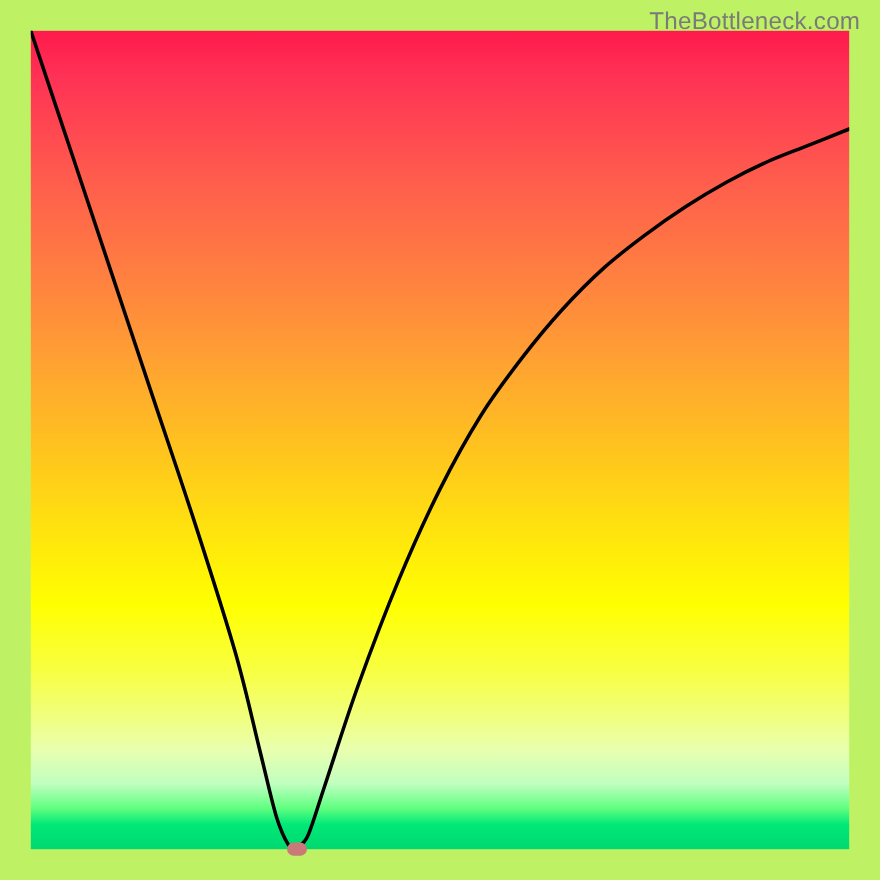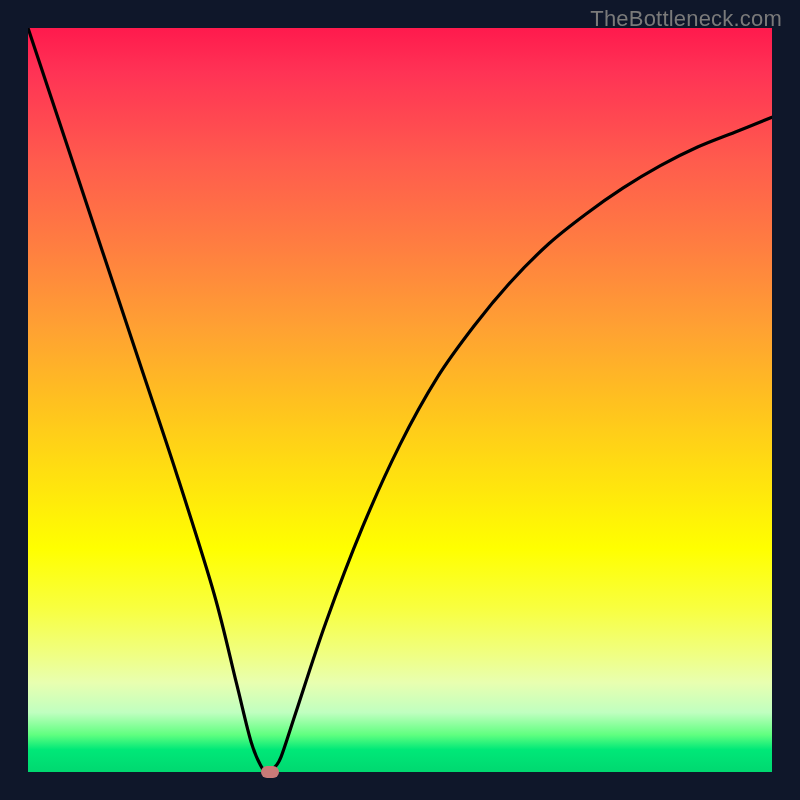--- a/index.html
+++ b/index.html
@@ -1,17 +1,17 @@
 <!DOCTYPE html>
 <html><head>
 <meta charset="utf-8">
 <style>
   * { margin: 0; padding: 0; box-sizing: border-box; }
   body { width: 800px; height: 800px; background: #000; position: relative; font-family: Arial, sans-serif; }
-  .frame { position: absolute; inset: 0; background: #0f172a; }
+  .frame { position: absolute; inset: 0; background: #bef264; }
   .plot-area {
     position: absolute;
     left: 28px;
     top: 28px;
     width: 744px;
     height: 744px;
     background: linear-gradient(to bottom,
       #ff1a4d 0%,
       #ff3355 6%,
       #ff5c4d 18%,

